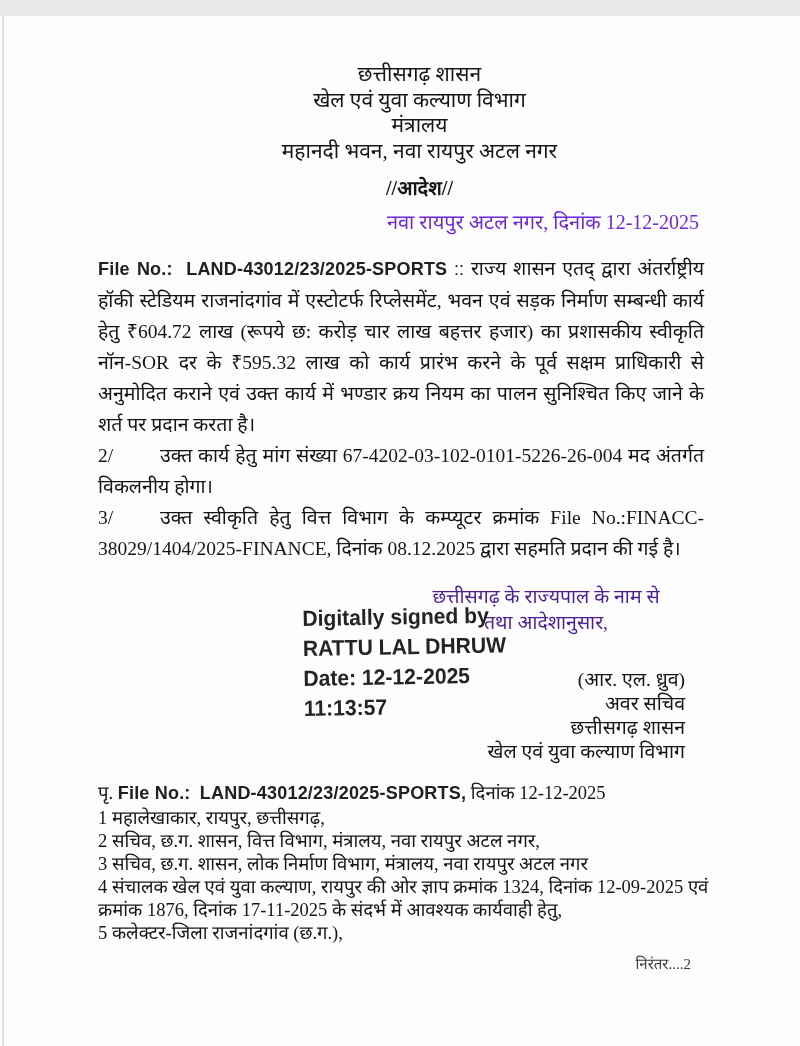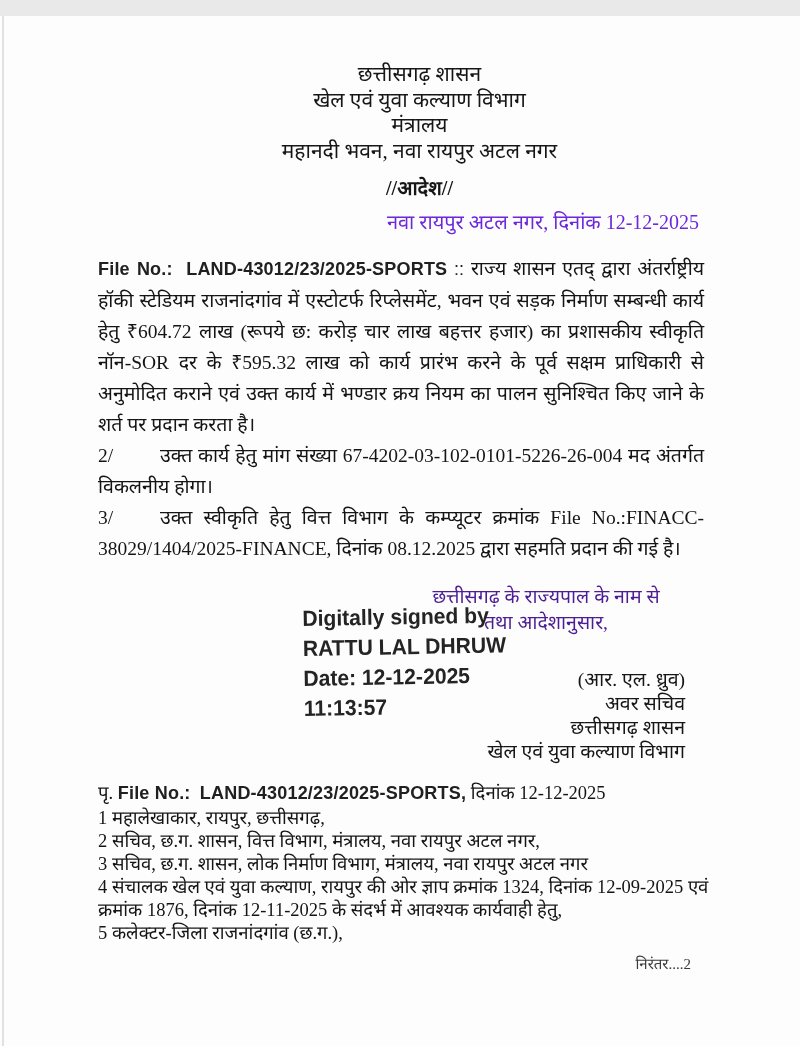--- a/index.html
+++ b/index.html
@@ -121,19 +121,19 @@
   </div>
 
   <div class="footer">
     <div class="endorse"><span>पृ.</span>
       <span class="bold-sans">File No.:</span>&nbsp;
       <span class="bold-sans">LAND-43012/23/2025-SPORTS,</span>
       <span>दिनांक 12-12-2025</span></div>
     <div>1 महालेखाकार, रायपुर, छत्तीसगढ़,</div>
     <div>2 सचिव, छ.ग. शासन, वित्त विभाग, मंत्रालय, नवा रायपुर अटल नगर,</div>
     <div>3 सचिव, छ.ग. शासन, लोक निर्माण विभाग, मंत्रालय, नवा रायपुर अटल नगर</div>
-    <div>4 संचालक खेल एवं युवा कल्याण, रायपुर की ओर ज्ञाप क्रमांक 1324, दिनांक 12-09-2025 एवं क्रमांक 1876, दिनांक 12-11-2025  के संदर्भ में आवश्यक कार्यवाही हेतु,</div>
+    <div>4 संचालक खेल एवं युवा कल्याण, रायपुर की ओर ज्ञाप क्रमांक 1324, दिनांक 12-09-2025 एवं क्रमांक 1876, दिनांक 17-11-2025  के संदर्भ में आवश्यक कार्यवाही हेतु,</div>
     <div>5 कलेक्टर-जिला राजनांदगांव (छ.ग.),</div>
   </div>
 
   <div class="continuation">निरंतर....2</div>
 
 </div>
 
 </body></html>

